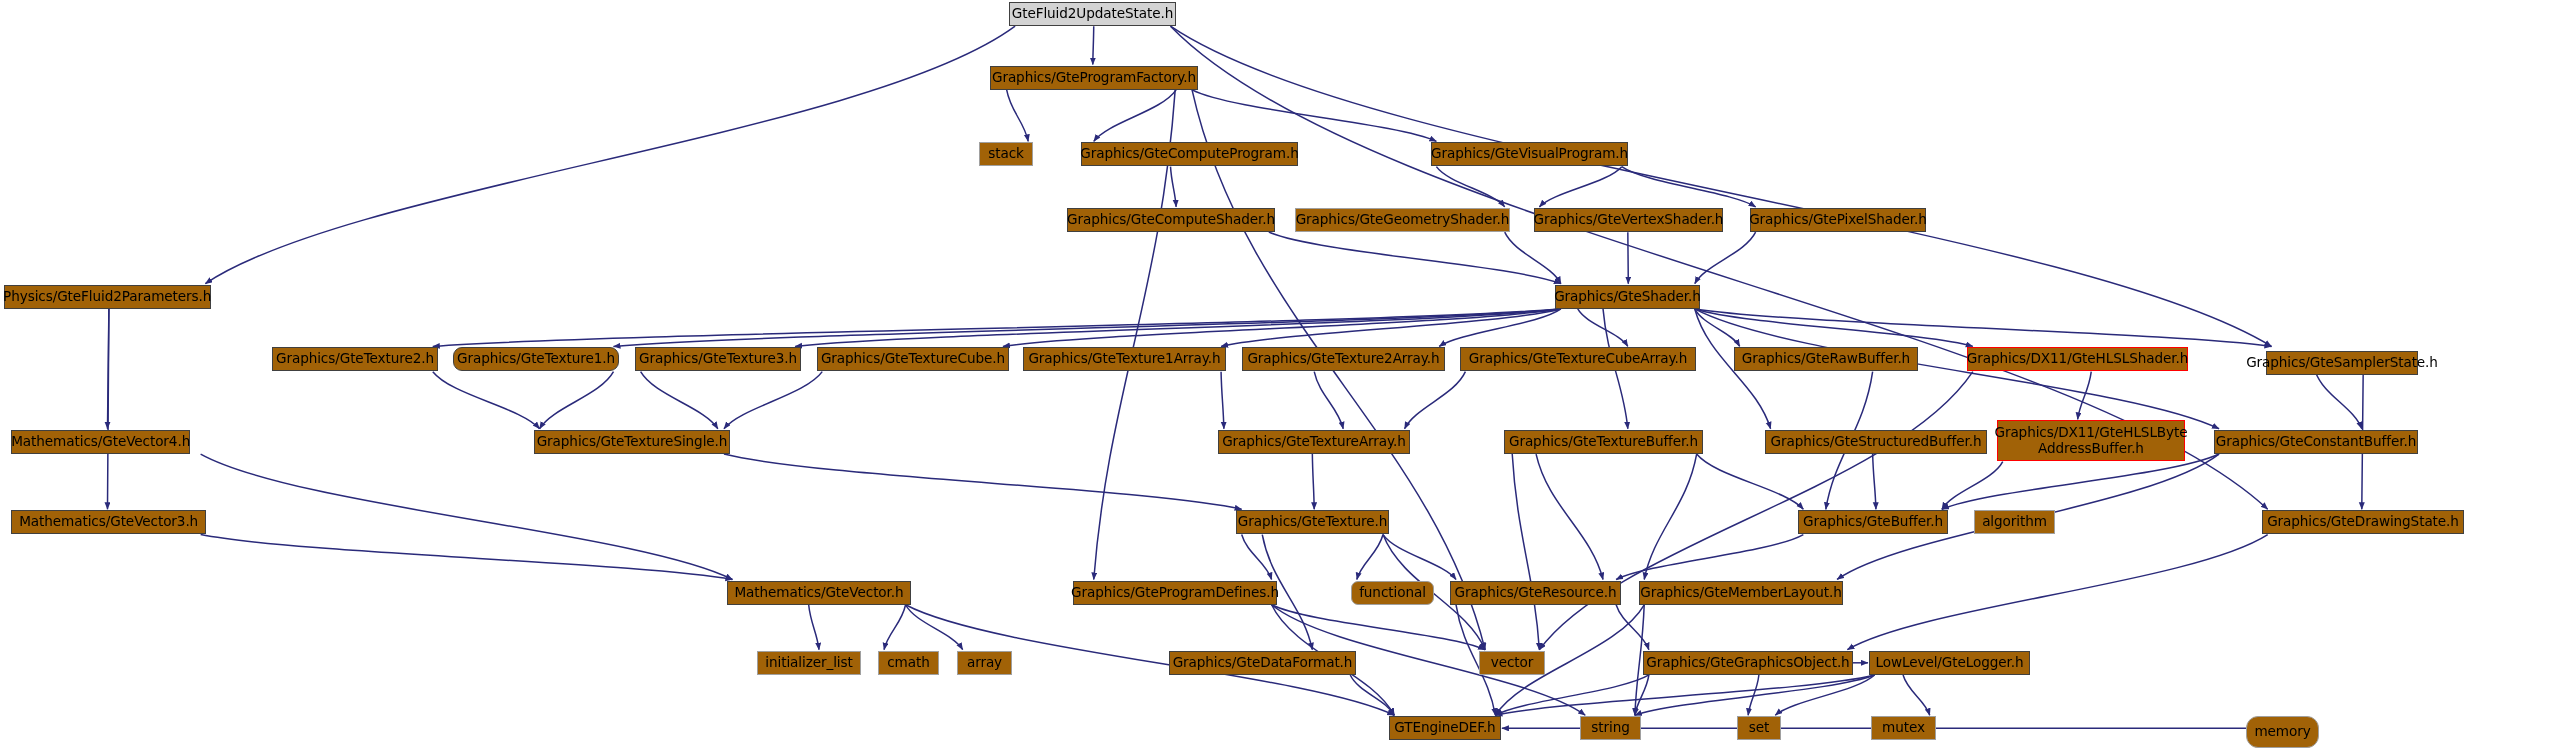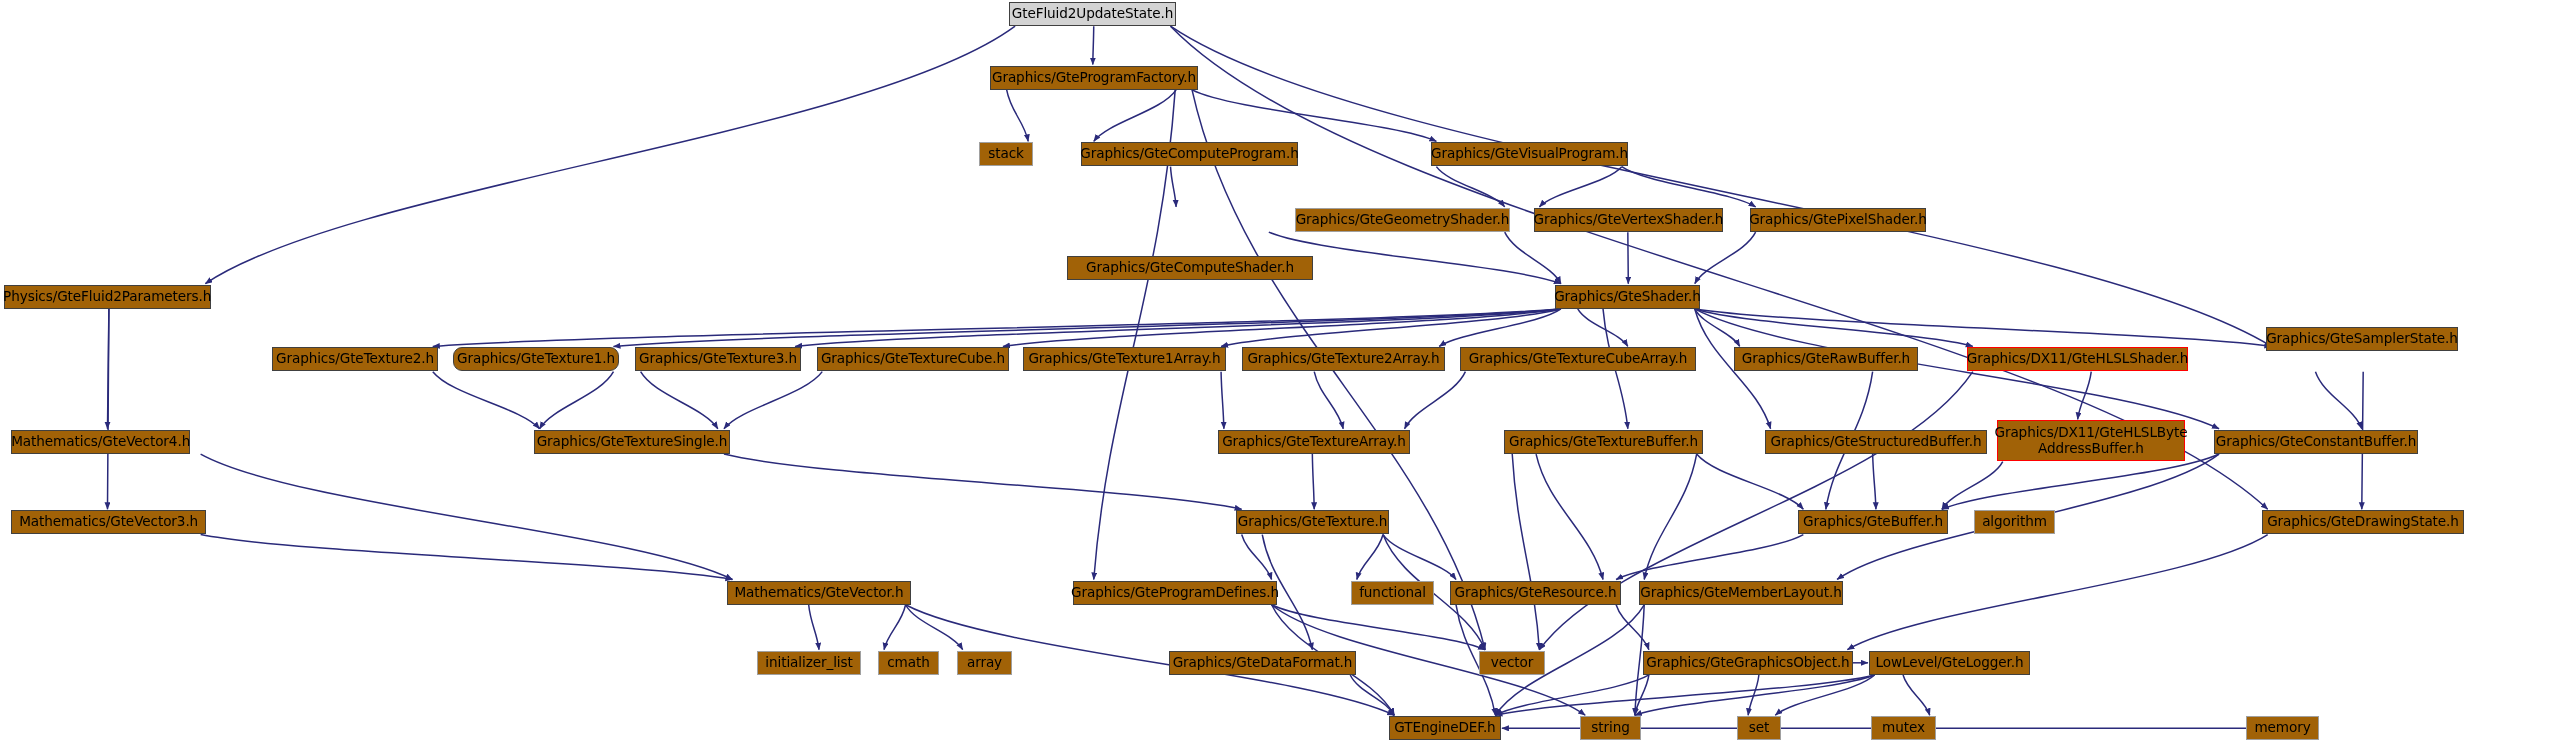--- a/index.html
+++ b/index.html
@@ -130,61 +130,61 @@
         <path d="M2002,721 C1982.92,739.06 1915.08,747.66 1896,764" fill="none" stroke="#2a2a7a" stroke-width="1.6" marker-end="url(#arrow)"></path>
         <path d="M2399,778 C2255.9,778 1747.1,778 1604,778" fill="none" stroke="#2a2a7a" stroke-width="1.6" marker-end="url(#arrow)"></path>
       </g>
   </svg>
   <div id="nodes">
       <div class="node root" style="left: 1009px; top: 1.9px; width: 167px; height: 24px;"><span>GteFluid2UpdateState.h</span></div>
       <div class="node thick" style="left: 990px; top: 66px; width: 208px; height: 24px;"><span>Graphics/GteProgramFactory.h</span></div>
       <div class="node thin" style="left: 979px; top: 142px; width: 54px; height: 24px;"><span>stack</span></div>
       <div class="node thick" style="left: 1081px; top: 142px; width: 217px; height: 24px;"><span>Graphics/GteComputeProgram.h</span></div>
       <div class="node thick" style="left: 1431px; top: 142px; width: 197px; height: 24px;"><span>Graphics/GteVisualProgram.h</span></div>
-      <div class="node thick" style="left: 1067px; top: 208px; width: 246px; height: 24px; margin-top: 48px;"><span>Graphics/GteComputeShader.h</span></div>
+      <div class="node thick" style="left: 1067px; top: 208px; width: 208px; height: 24px;"><span>Graphics/GteComputeShader.h</span></div>
       <div class="node thin" style="left: 1295px; top: 208px; width: 215px; height: 24px;"><span>Graphics/GteGeometryShader.h</span></div>
       <div class="node thick" style="left: 1534px; top: 208px; width: 189px; height: 24px;"><span>Graphics/GteVertexShader.h</span></div>
       <div class="node thick" style="left: 1750px; top: 208px; width: 176px; height: 24px;"><span>Graphics/GtePixelShader.h</span></div>
       <div class="node thick" style="left: 3.7px; top: 285px; width: 207px; height: 24px;"><span>Physics/GteFluid2Parameters.h</span></div>
       <div class="node thick" style="left: 1555px; top: 285px; width: 145px; height: 24px;"><span>Graphics/GteShader.h</span></div>
       <div class="node thick" style="left: 272px; top: 347px; width: 166px; height: 24px;"><span>Graphics/GteTexture2.h</span></div>
       <div class="node thick" style="left: 453px; top: 347px; width: 166px; height: 24px; border-radius: 9px;"><span>Graphics/GteTexture1.h</span></div>
       <div class="node thick" style="left: 635px; top: 347px; width: 166px; height: 24px;"><span>Graphics/GteTexture3.h</span></div>
       <div class="node thick" style="left: 817px; top: 347px; width: 192px; height: 24px;"><span>Graphics/GteTextureCube.h</span></div>
       <div class="node thick" style="left: 1023px; top: 347px; width: 203px; height: 24px;"><span>Graphics/GteTexture1Array.h</span></div>
       <div class="node thick" style="left: 1242px; top: 347px; width: 203px; height: 24px;"><span>Graphics/GteTexture2Array.h</span></div>
       <div class="node thick" style="left: 1460px; top: 347px; width: 236px; height: 24px;"><span>Graphics/GteTextureCubeArray.h</span></div>
       <div class="node thick" style="left: 1734px; top: 347px; width: 184px; height: 24px;"><span>Graphics/GteRawBuffer.h</span></div>
       <div class="node red thick" style="left: 1967px; top: 347px; width: 221px; height: 24px;"><span>Graphics/DX11/GteHLSLShader.h</span></div>
-      <div class="node thick" style="left: 2266px; top: 327px; width: 192px; height: 24px;"><span>Graphics/GteSamplerState.h</span></div>
+      <div class="node thick" style="left: 2266px; top: 351px; width: 152px; height: 24px;"><span>Graphics/GteSamplerState.h</span></div>
       <div class="node thick" style="left: 11.2px; top: 430px; width: 179px; height: 24px;"><span>Mathematics/GteVector4.h</span></div>
       <div class="node thick" style="left: 534px; top: 430px; width: 196px; height: 24px;"><span>Graphics/GteTextureSingle.h</span></div>
       <div class="node thick" style="left: 1218px; top: 430px; width: 192px; height: 24px;"><span>Graphics/GteTextureArray.h</span></div>
       <div class="node thick" style="left: 1504px; top: 430px; width: 199px; height: 24px;"><span>Graphics/GteTextureBuffer.h</span></div>
       <div class="node thick" style="left: 1765px; top: 430px; width: 222px; height: 24px;"><span>Graphics/GteStructuredBuffer.h</span></div>
       <div class="node red thick" style="left: 1997px; top: 420px; width: 188px; height: 41px;"><span>Graphics/DX11/GteHLSLByte
 AddressBuffer.h</span></div>
       <div class="node thick" style="left: 2214px; top: 430px; width: 204px; height: 24px;"><span>Graphics/GteConstantBuffer.h</span></div>
       <div class="node thick" style="left: 11.2px; top: 510px; width: 195px; height: 24px;"><span>Mathematics/GteVector3.h</span></div>
       <div class="node thick" style="left: 1236px; top: 510px; width: 153px; height: 24px;"><span>Graphics/GteTexture.h</span></div>
       <div class="node thick" style="left: 1798px; top: 510px; width: 150px; height: 24px;"><span>Graphics/GteBuffer.h</span></div>
       <div class="node thin" style="left: 1974px; top: 510px; width: 81px; height: 24px;"><span>algorithm</span></div>
       <div class="node thick" style="left: 2262px; top: 510px; width: 202px; height: 24px;"><span>Graphics/GteDrawingState.h</span></div>
       <div class="node thick" style="left: 727px; top: 581px; width: 184px; height: 24px;"><span>Mathematics/GteVector.h</span></div>
       <div class="node thick" style="left: 1073px; top: 581px; width: 204px; height: 24px;"><span>Graphics/GteProgramDefines.h</span></div>
-      <div class="node thin" style="left: 1351px; top: 581px; width: 83px; height: 24px;"><span>functional</span></div>
+      <div class="node thin" style="left: 1351px; top: 581px; width: 83px; height: 24px; border-radius: 7px;"><span>functional</span></div>
       <div class="node thick" style="left: 1450px; top: 581px; width: 171px; height: 24px;"><span>Graphics/GteResource.h</span></div>
       <div class="node thick" style="left: 1639px; top: 581px; width: 204px; height: 24px;"><span>Graphics/GteMemberLayout.h</span></div>
       <div class="node thin" style="left: 757px; top: 651px; width: 104px; height: 24px;"><span>initializer_list</span></div>
       <div class="node thin" style="left: 878px; top: 651px; width: 61px; height: 24px;"><span>cmath</span></div>
       <div class="node thin" style="left: 957px; top: 651px; width: 55px; height: 24px;"><span>array</span></div>
       <div class="node thick" style="left: 1169px; top: 651px; width: 187px; height: 24px;"><span>Graphics/GteDataFormat.h</span></div>
       <div class="node thin" style="left: 1479px; top: 651px; width: 66px; height: 24px;"><span>vector</span></div>
       <div class="node thick" style="left: 1643px; top: 651px; width: 210px; height: 24px;"><span>Graphics/GteGraphicsObject.h</span></div>
       <div class="node thick" style="left: 1869px; top: 651px; width: 161px; height: 24px;"><span>LowLevel/GteLogger.h</span></div>
-      <div class="node thin" style="left: 2246px; top: 716px; width: 73px; height: 24px;"><span>memory</span></div>
+      <div class="node thin" style="left: 2246px; top: 716px; width: 73px; height: 32px; border-radius: 12px;"><span>memory</span></div>
       <div class="node thick" style="left: 1389px; top: 716px; width: 112px; height: 24px;"><span>GTEngineDEF.h</span></div>
       <div class="node thin" style="left: 1580px; top: 716px; width: 61px; height: 24px;"><span>string</span></div>
       <div class="node thin" style="left: 1737px; top: 716px; width: 44px; height: 24px;"><span>set</span></div>
       <div class="node thin" style="left: 1871px; top: 716px; width: 65px; height: 24px;"><span>mutex</span></div>
     </div>
 </div>
 
 
 </body></html>

